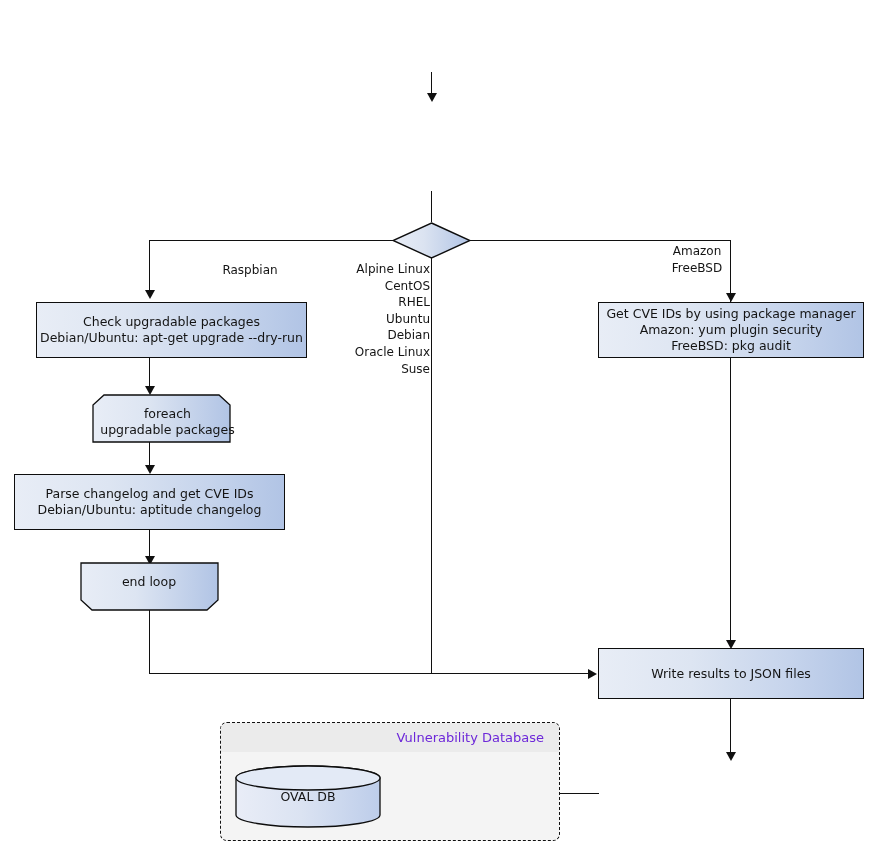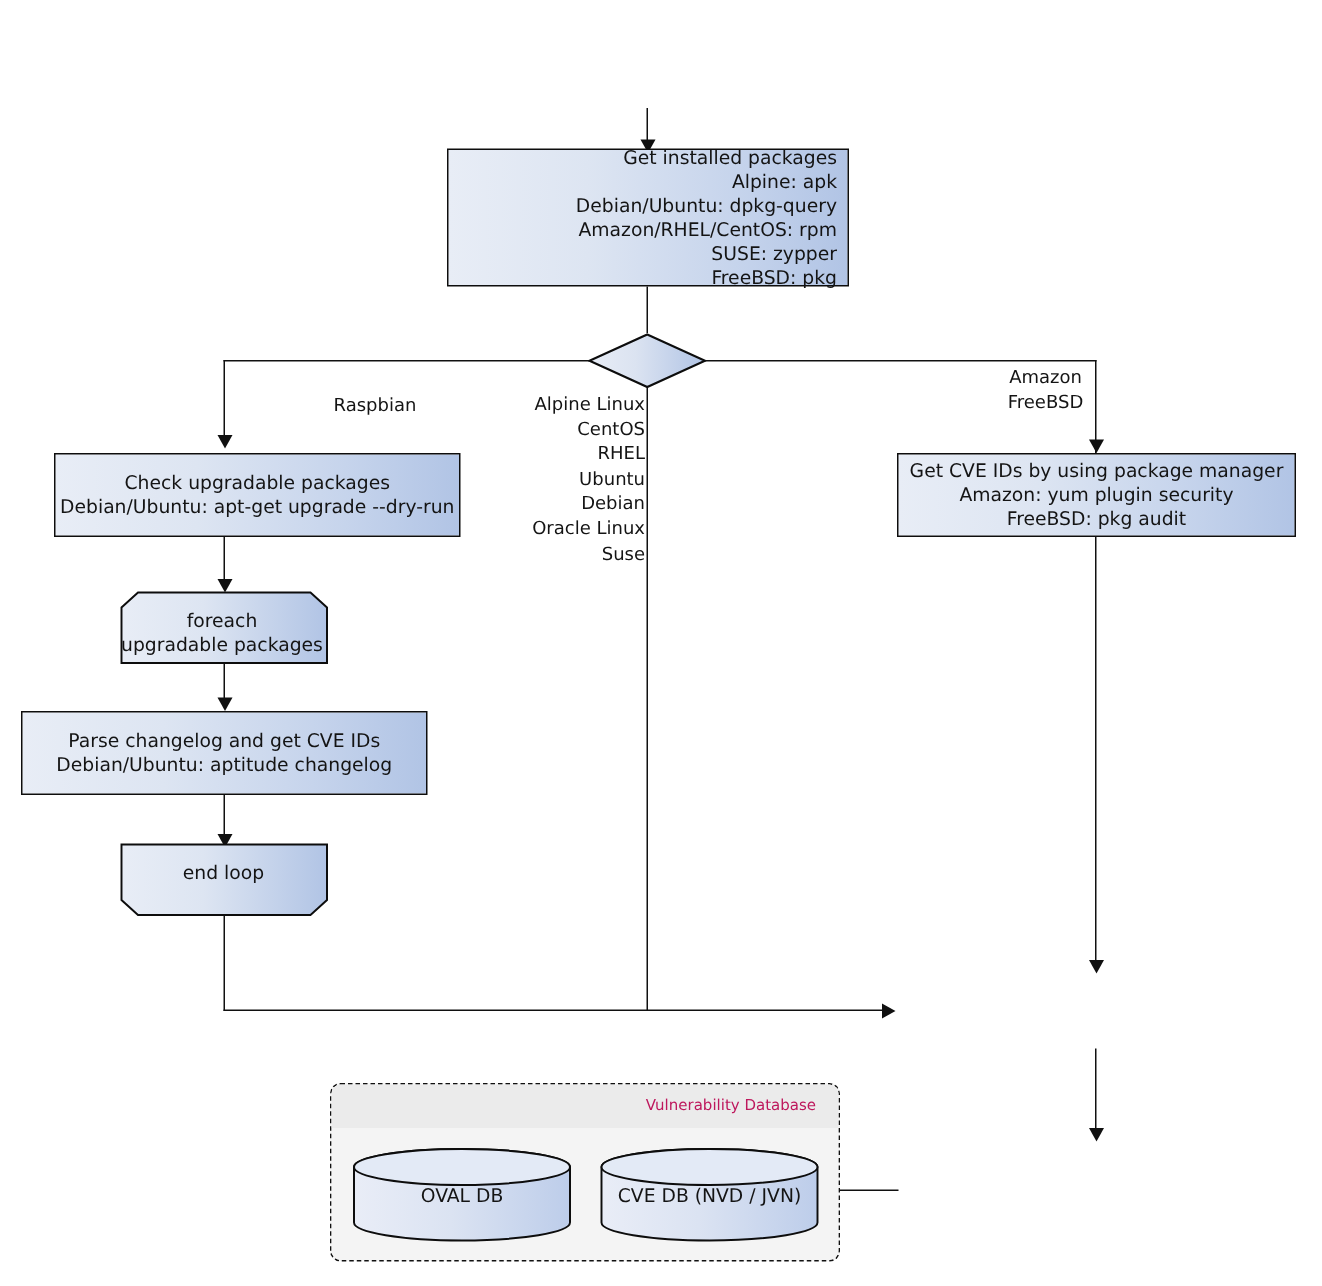--- a/index.html
+++ b/index.html
@@ -88,21 +88,21 @@
     box-sizing:border-box;
     border:1.6px dashed #111111;
     border-radius:7px;
     background:#f4f4f4;
     overflow:hidden;
   }
   .dbgroup .ghead{
     position:absolute;left:0;right:0;top:0;height:29px;
     background:#ebebeb;
     display:flex;align-items:center;justify-content:flex-end;
-    font-size:10px;color:#be185d;
+    font-size:13px;color:#6d28d9;
     padding-right:18px;
   }
   .dbgroup .ghead span{transform:translateX(3px);}
 
   
   .cyl{position:absolute;}
   .cyl svg{display:block;position:absolute;left:0;top:0;}
   .cyl .clbl{
     position:absolute;left:0;right:0;top:0;bottom:0;
     display:flex;align-items:center;justify-content:center;
@@ -111,28 +111,20 @@
 </style>
 </head>
 <body>
 
 <div id="canvas">
 
 
   <div class="vline" style="left:431px;top:72px;height:24px;"></div>
   <div class="arrow down" style="left:427px;top:93px;"></div>
 
-  <div class="node ralign" style="left:298px;top:99px;width:268px;height:92px;">
-    <span class="txt">Get installed packages
-Alpine: apk
-Debian/Ubuntu: dpkg-query
-Amazon/RHEL/CentOS: rpm
-SUSE: zypper
-FreeBSD: pkg</span>
-  </div>
 
   <div class="vline" style="left:431px;top:191px;height:31px;"></div>
 
   <div class="diamond" style="left:392px;top:222px;">
     <svg width="79" height="37" viewBox="0 0 79 37">
       <defs>
         <linearGradient id="gdiam" x1="0" y1="0" x2="1" y2="0">
           <stop offset="0%" stop-color="#e8edf6"></stop>
           <stop offset="40%" stop-color="#dbe3f1"></stop>
           <stop offset="100%" stop-color="#b1c4e5"></stop>
@@ -166,21 +158,21 @@
 FreeBSD</div>
 
   <div class="node" style="left:14px;top:302px;width:271px;height:56px;margin-left:22px;">
     <span class="txt">Check upgradable packages
 Debian/Ubuntu: apt-get upgrade --dry-run</span>
   </div>
 
   <div class="vline" style="left:149px;top:358px;height:30px;"></div>
   <div class="arrow down" style="left:145px;top:386px;"></div>
 
-  <div class="loopshape loopstart" style="left:80px;top:394px;width:136px;height:48px;">
+  <div class="loopshape loopstart" style="left:92px;top:394px;width:136px;height:48px;padding-left:15px;">
     <svg width="139" height="49" viewBox="0 0 139 49">
       <defs>
         <linearGradient id="gloop1" x1="0" y1="0" x2="1" y2="0">
           <stop offset="0%" stop-color="#e8edf6"></stop>
           <stop offset="40%" stop-color="#dde5f2"></stop>
           <stop offset="100%" stop-color="#b1c4e5"></stop>
         </linearGradient>
       </defs>
       <polygon points="1,48 1,11 12,1 127,1 138,11 138,48" fill="url(#gloop1)" stroke="#0d0d0d" stroke-width="1.3"></polygon>
     </svg>
@@ -220,20 +212,23 @@
 Amazon: yum plugin security
 FreeBSD: pkg audit</span>
   </div>
 
   <div class="vline" style="left:730px;top:358px;height:286px;"></div>
   <div class="arrow down" style="left:726px;top:640px;"></div>
 
   <div class="hline" style="left:149px;top:673px;width:440px;"></div>
   <div class="arrow right" style="left:588px;top:669px;"></div>
 
+  <div class="node" style="left:598px;top:648px;width:266px;height:51px;">
+    <span class="txt">Write results to JSON files</span>
+  </div>
 
   <div class="vline" style="left:730px;top:699px;height:58px;"></div>
   <div class="arrow down" style="left:726px;top:752px;"></div>
 
 
   <div class="hline" style="left:559px;top:793px;width:40px;"></div>
 
   <div class="dbgroup" style="left:220px;top:722px;width:340px;height:119px;">
     <div class="ghead">
       <span>Vulnerability Database</span>
@@ -248,28 +243,14 @@
           <stop offset="45%" stop-color="#dbe3f2"></stop>
           <stop offset="100%" stop-color="#bdcdea"></stop>
         </linearGradient>
       </defs>
       <path d="M1,13 a72,12 0 0 1 144,0 L145,50 a72,12 0 0 1 -144,0 Z" fill="url(#gcyl1)" stroke="#0d0d0d" stroke-width="1.3"></path>
       <ellipse cx="73" cy="13" rx="72" ry="12" fill="#e3eaf6" stroke="#0d0d0d" stroke-width="1.3"></ellipse>
     </svg>
     <div class="clbl">OVAL DB</div>
   </div>
 
-  <div class="cyl" style="left:400px;top:765px;width:146px;height:62px;">
-    <svg width="147" height="63" viewBox="0 0 147 63">
-      <defs>
-        <linearGradient id="gcyl2" x1="0" y1="0" x2="1" y2="0">
-          <stop offset="0%" stop-color="#e9edf7"></stop>
-          <stop offset="45%" stop-color="#dbe3f2"></stop>
-          <stop offset="100%" stop-color="#bdcdea"></stop>
-        </linearGradient>
-      </defs>
-      <path d="M1,13 a72,12 0 0 1 144,0 L145,50 a72,12 0 0 1 -144,0 Z" fill="url(#gcyl2)" stroke="#0d0d0d" stroke-width="1.3"></path>
-      <ellipse cx="73" cy="13" rx="72" ry="12" fill="#e3eaf6" stroke="#0d0d0d" stroke-width="1.3"></ellipse>
-    </svg>
-    <div class="clbl">CVE DB (NVD / JVN)</div>
-  </div>
 
 </div>
 
 </body></html>

